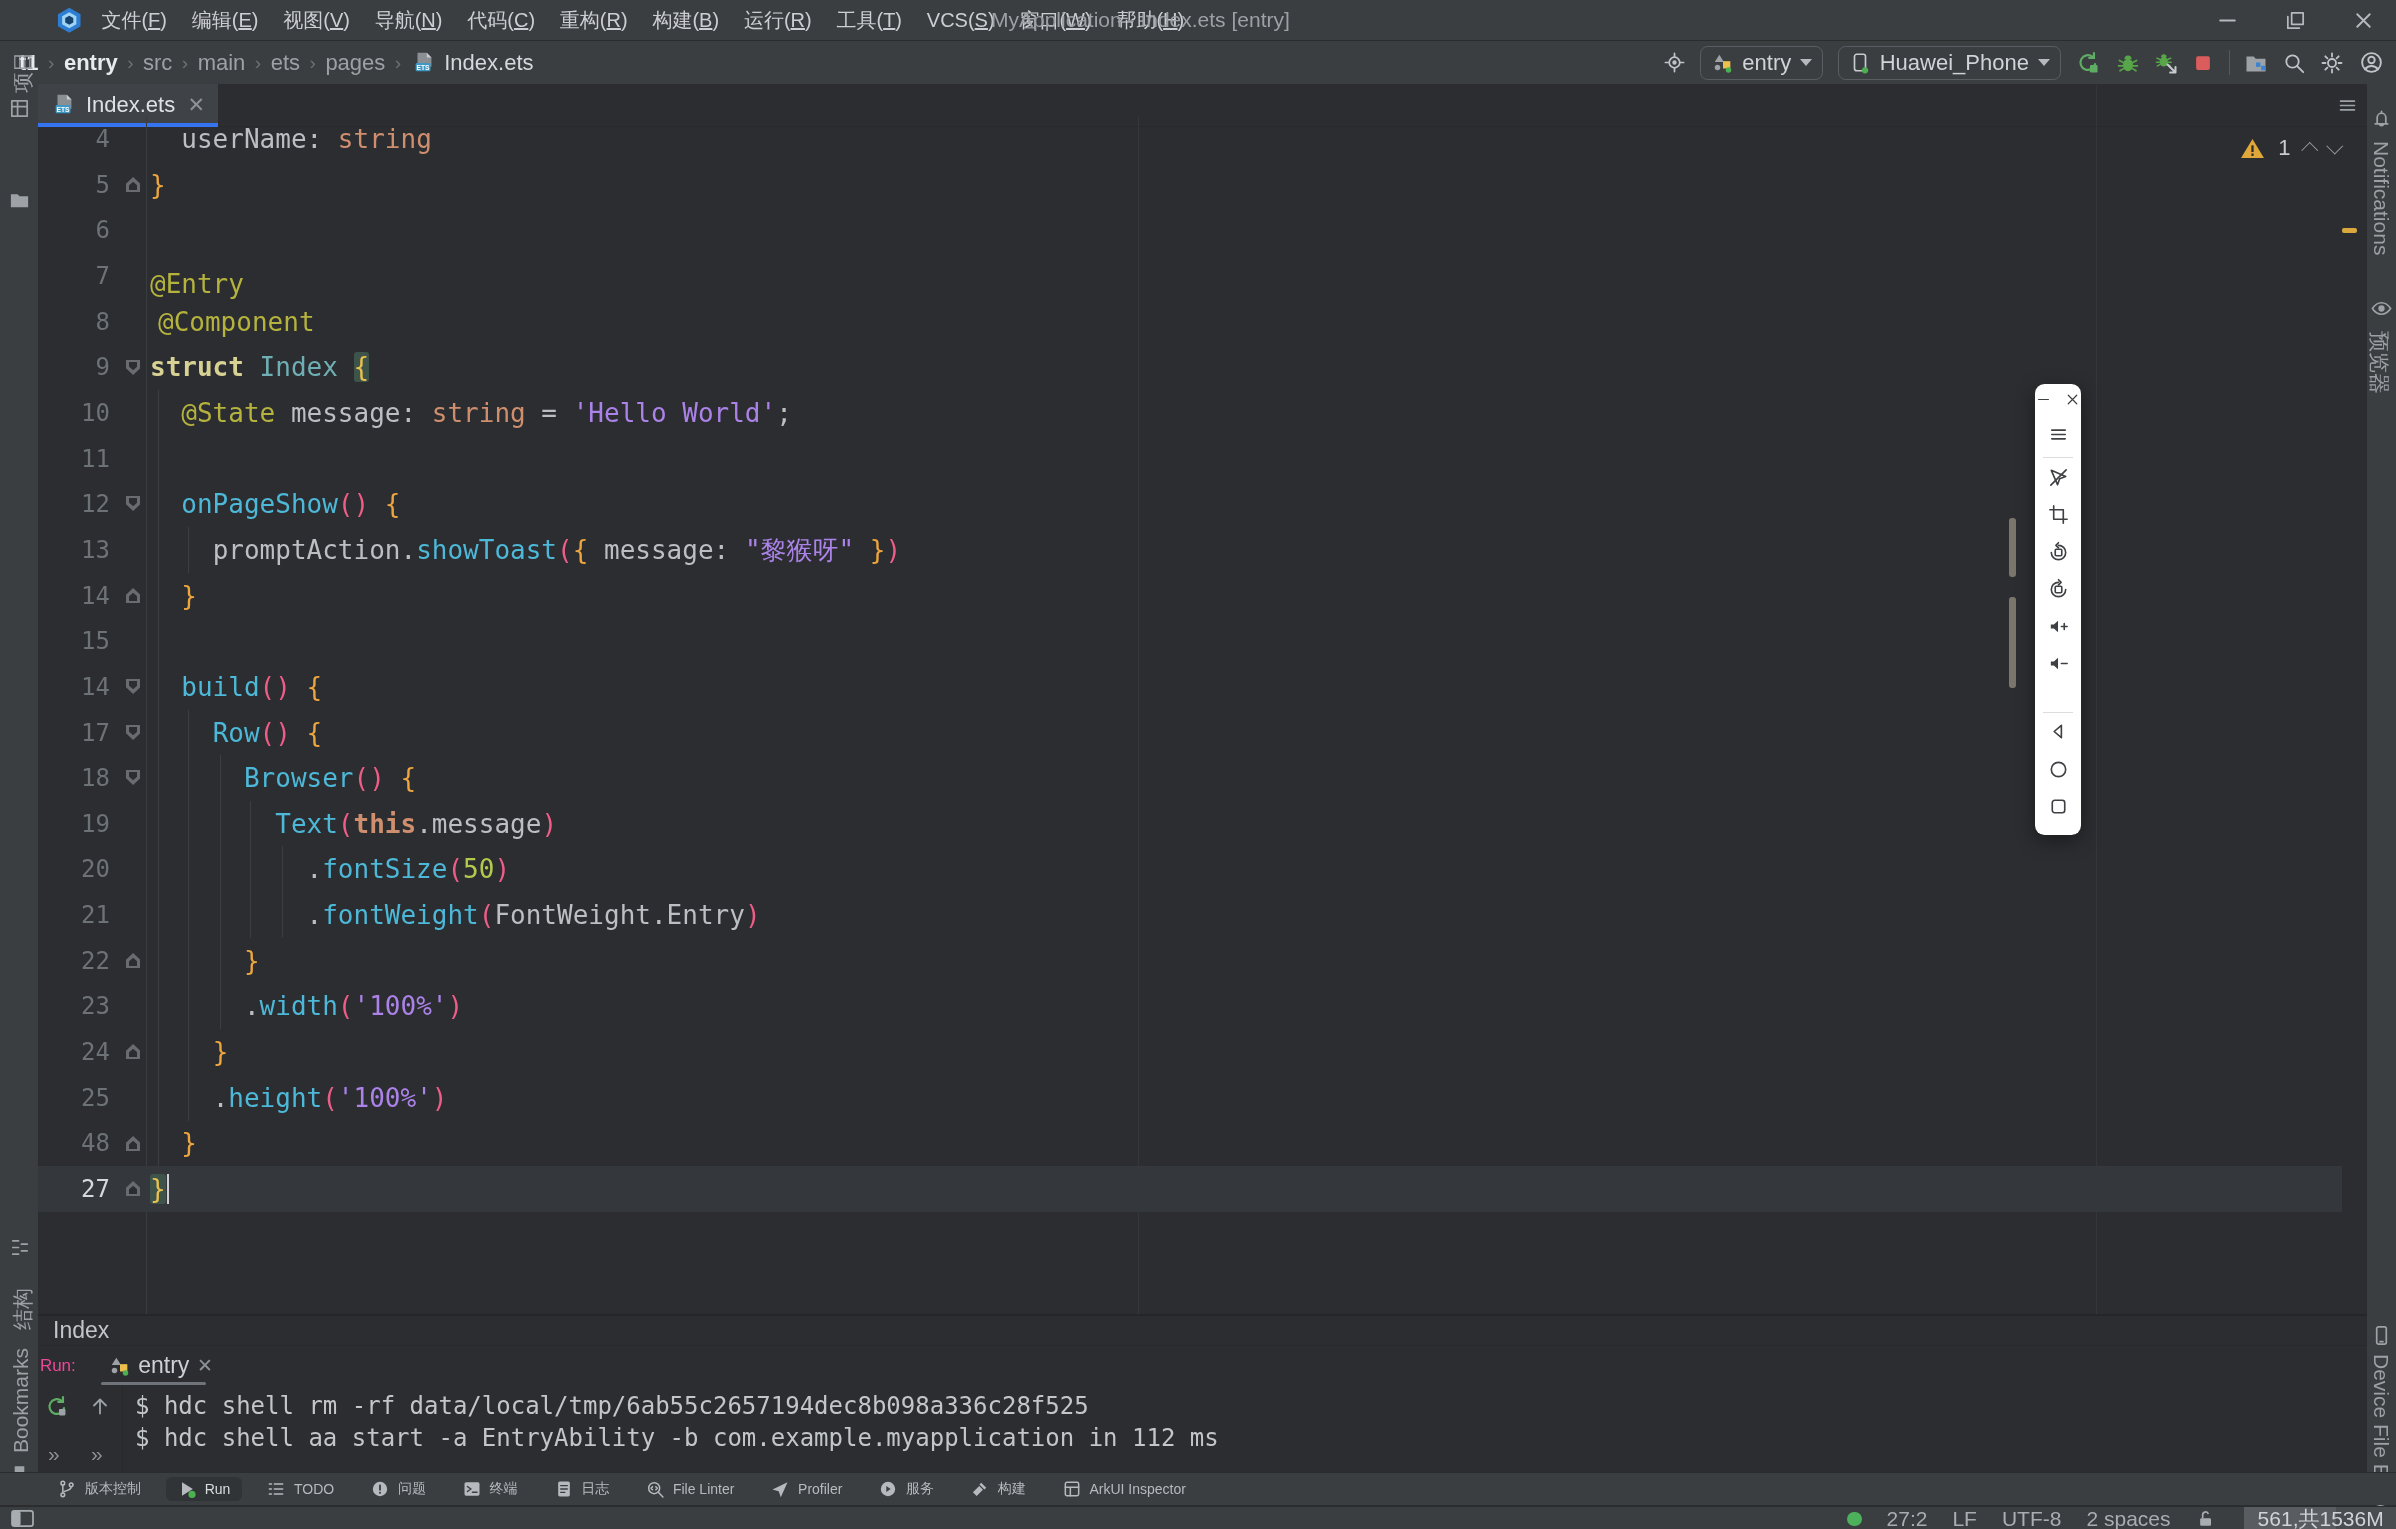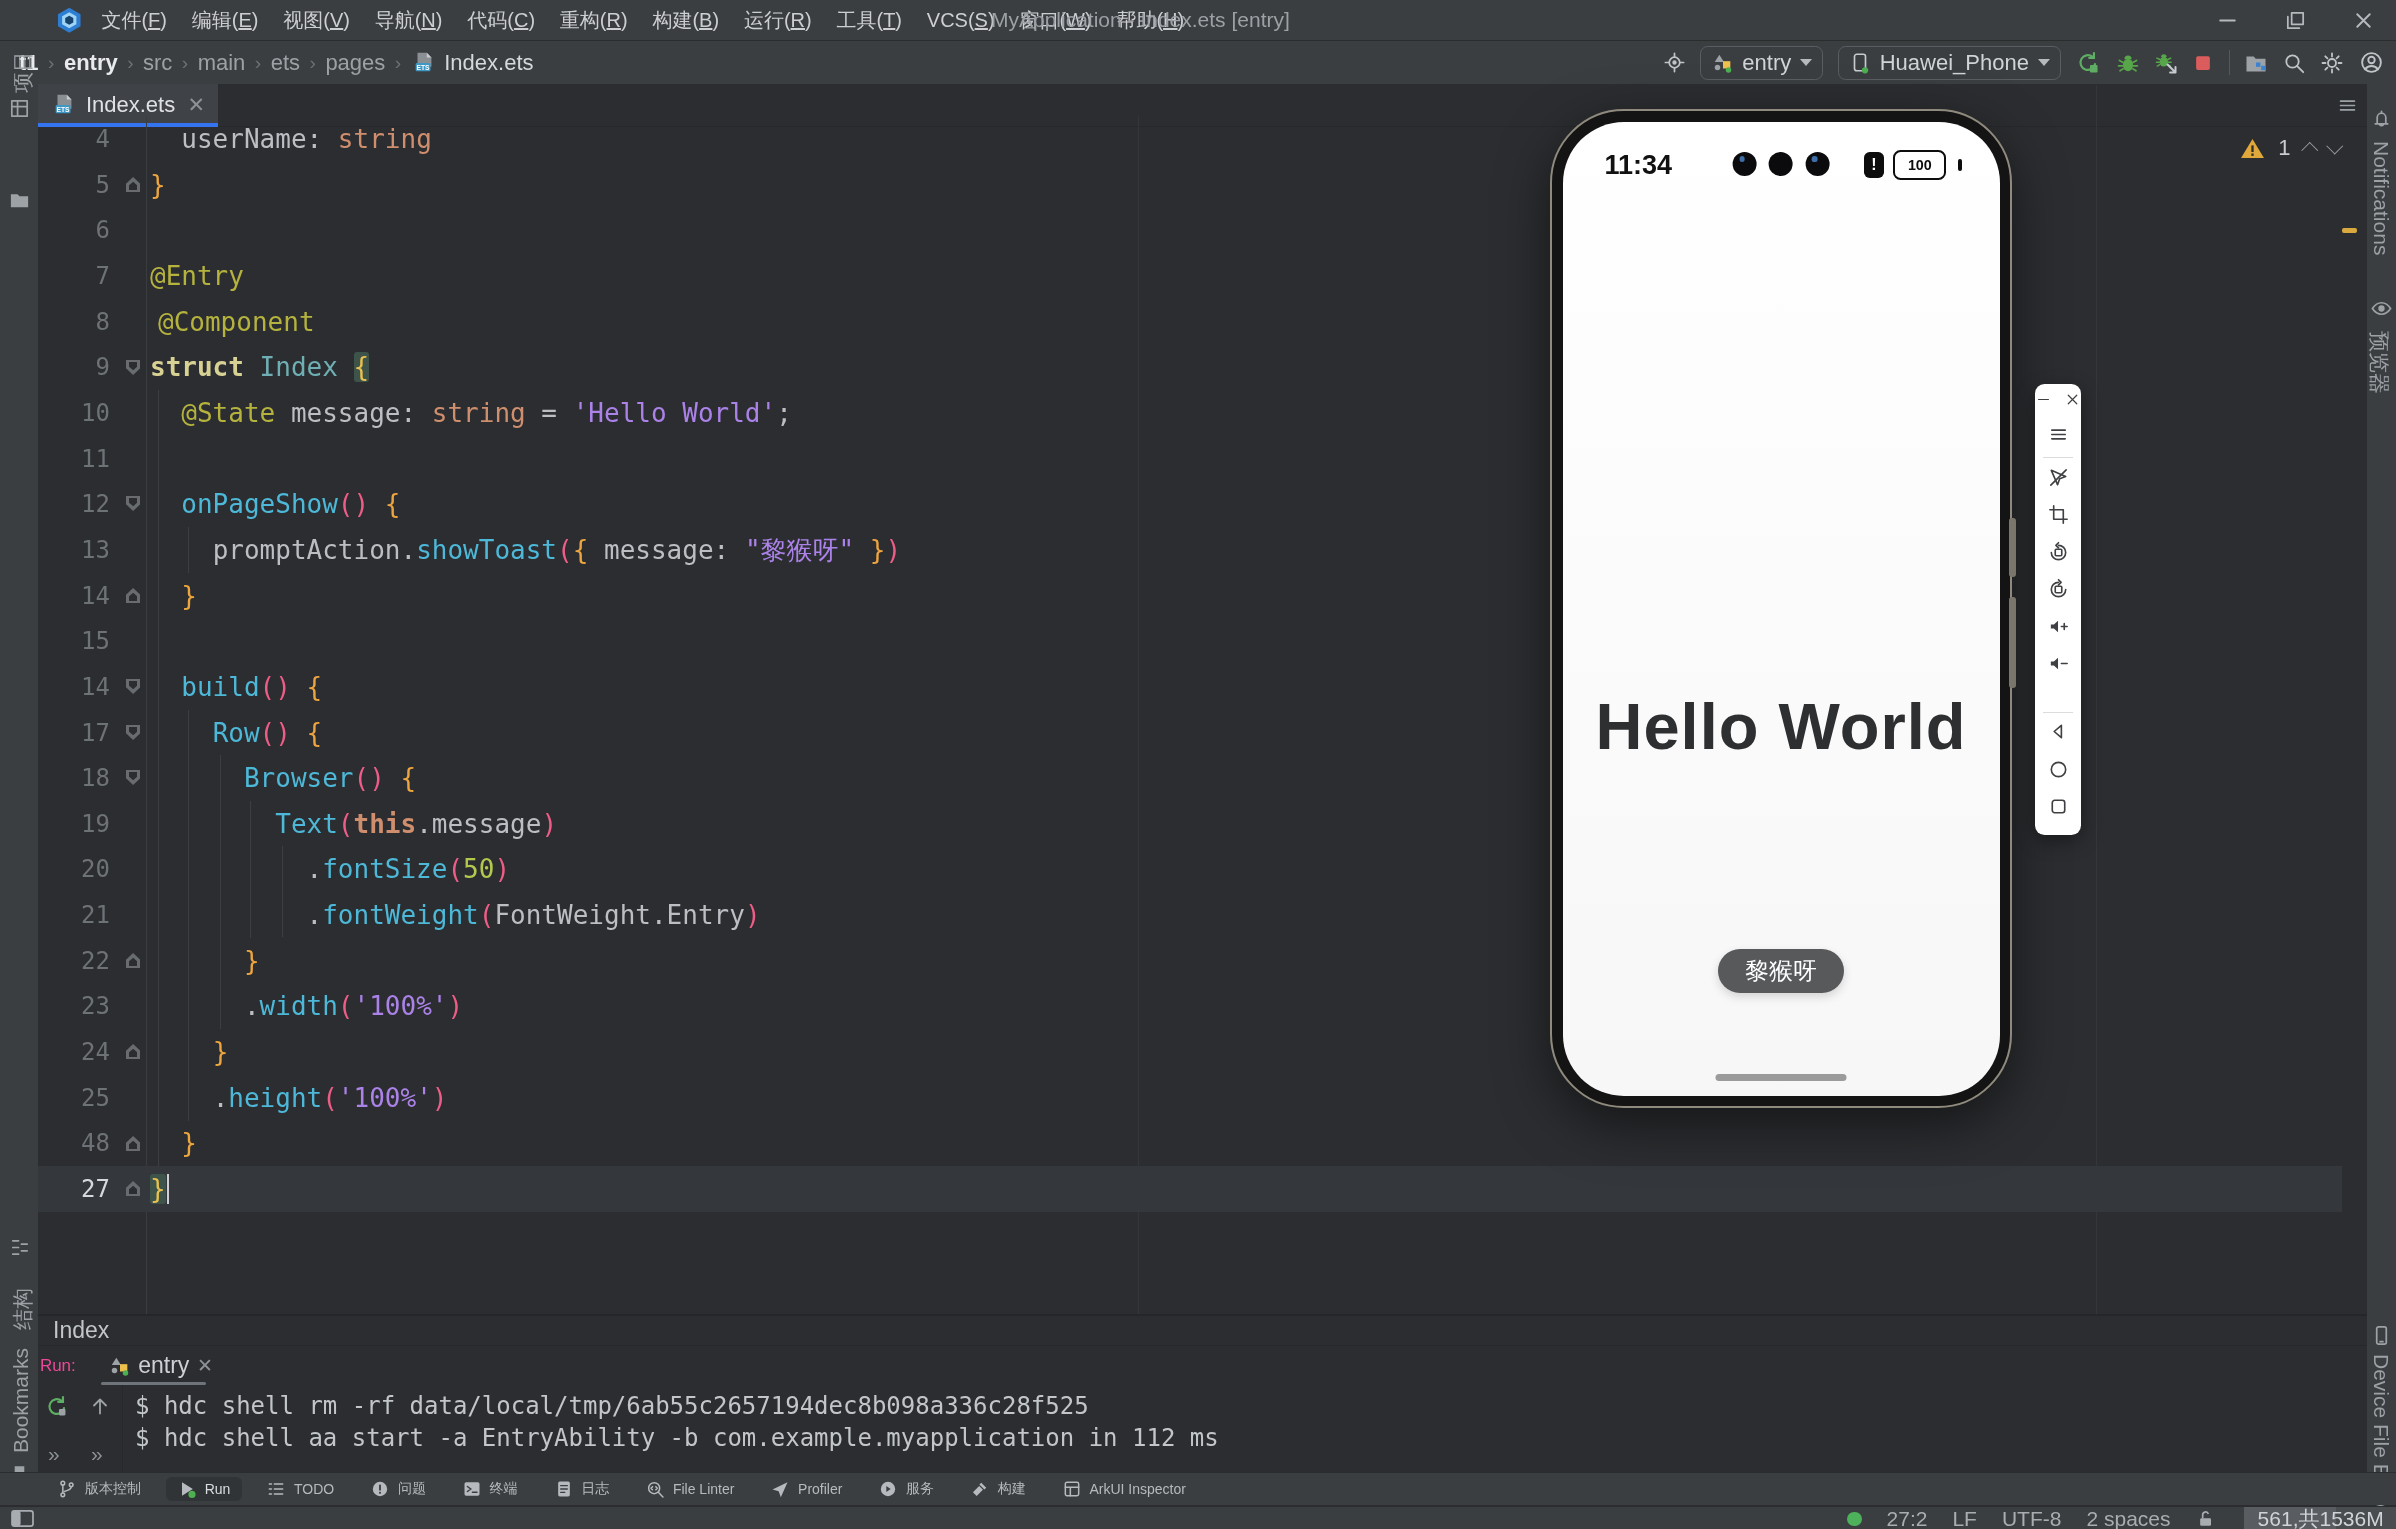--- a/index.html
+++ b/index.html
@@ -379,21 +379,21 @@
       <div class="code-line" style="top: 116px;">  <span class="tk-fg">userName</span><span class="tk-pn">: </span><span class="tk-ty">string</span></div>
       <div class="gutter-num" style="top: 162px;">5</div>
       <div class="pent up" style="top: 177px;">
         <i class="o"></i>
         <i class="n"></i>
       </div>
       <div class="code-line" style="top: 162px;"><span class="tk-br">}</span></div>
       <div class="gutter-num" style="top: 207px;">6</div>
       <div class="code-line" style="top: 207px;"></div>
       <div class="gutter-num" style="top: 253px;">7</div>
-      <div class="code-line" style="top: 253px;"><span class="tk-an">@Entry</span></div>
+      <div class="code-line" style="top: 261px;"><span class="tk-an">@Entry</span></div>
       <div class="gutter-num" style="top: 299px;">8</div>
       <div class="code-line" style="top: 299px; margin-left: 8px;"><span class="tk-an">@Component</span></div>
       <div class="gutter-num" style="top: 344px;">9</div>
       <div class="pent dn" style="top: 360px;">
         <i class="o"></i>
         <i class="n"></i>
       </div>
       <div class="code-line" style="top: 344px;"><span class="tk-kw">struct </span><span class="tk-cl">Index </span><span class="tk-brh">{</span></div>
       <div class="gutter-num" style="top: 390px;">10</div>
       <div class="code-line" style="top: 390px;">  <span class="tk-an">@State</span><span class="tk-fg"> message</span><span class="tk-pn">: </span><span class="tk-ty">string</span><span class="tk-pn"> = </span><span class="tk-st">'Hello World'</span><span class="tk-pn">;</span></div>
@@ -632,38 +632,20 @@
             <path d="M8 11V7.5A3.5 3.5 0 0 1 14.8 6" fill="none" stroke="#a8adb2" stroke-width="2"></path>
           </svg>
         </span>
       <span class="memchip">
         <span class="memfill"></span>
         <span class="memtext">561,共1536M</span>
       </span>
     </div>
   </div>
 
-  <div class="phone">
-    <div class="screen">
-      <span class="p-time">11:34</span>
-      <div class="cams">
-        <span class="cam g"></span>
-        <span class="cam"></span>
-        <span class="cam g"></span>
-      </div>
-      <div class="p-right">
-        <span class="sim">!</span>
-        <span class="batt">100</span>
-        <span class="nub"></span>
-      </div>
-      <div class="hello">Hello World</div>
-      <div class="toast">黎猴呀</div>
-      <div class="homebar"></div>
-    </div>
-  </div>
   <div class="ph-btn" style="left:2009px;top:518px;height:59px"></div>
   <div class="ph-btn" style="left:2009px;top:597px;height:91px"></div>
 
   <div class="floattb">
     <div class="ftb-head">
       <span>
           <svg width="17" height="17" viewBox="0 0 24 24" fill="none" stroke="#3f4043" stroke-width="1.7" stroke-linecap="round" stroke-linejoin="round">
             <path d="M5 12h14"></path>
           </svg>
         </span>

